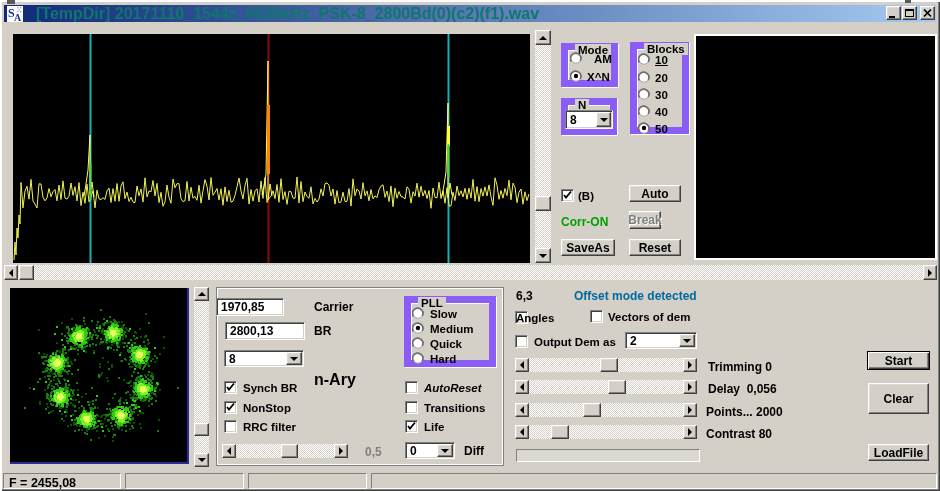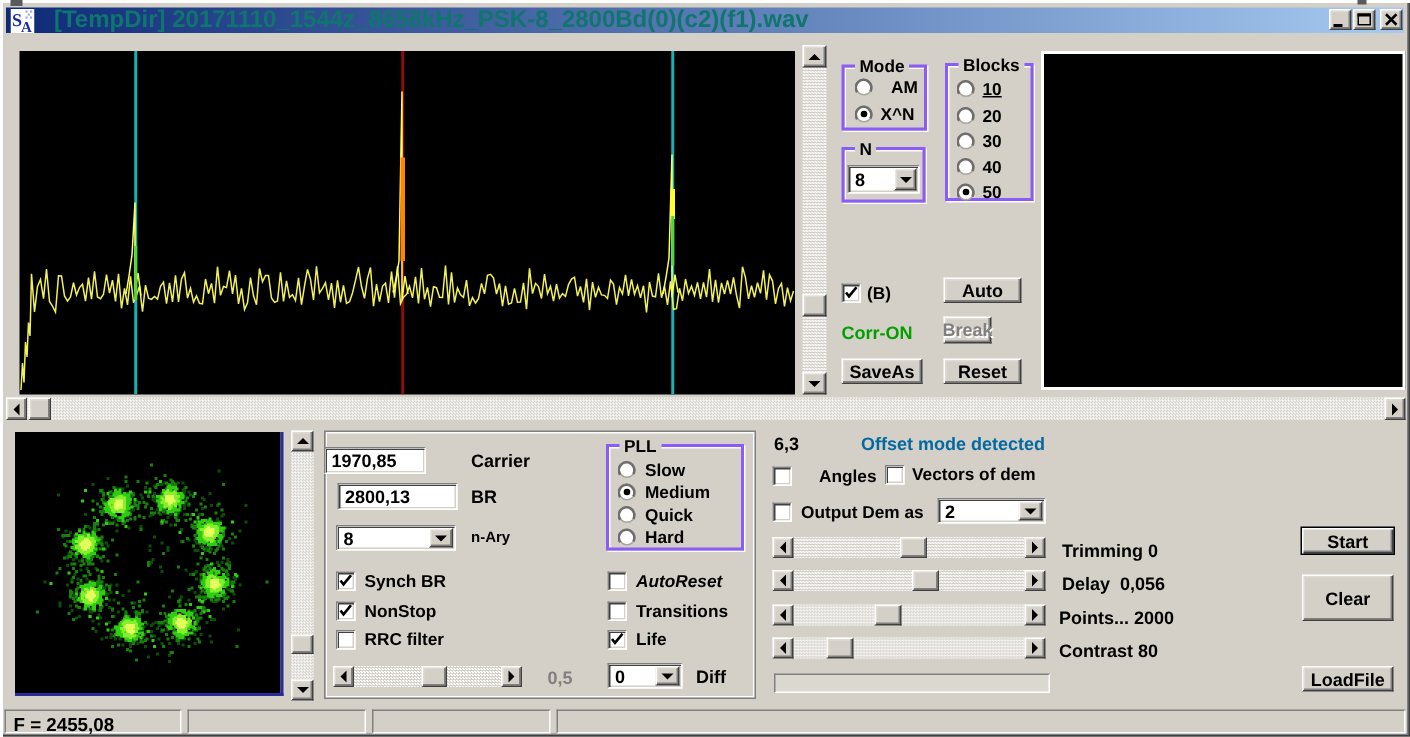--- a/index.html
+++ b/index.html
@@ -2,21 +2,21 @@
 <html><head>
 <meta charset="utf-8">
 <style>
 *{margin:0;padding:0;box-sizing:border-box}
 html,body{width:940px;height:491px;overflow:hidden}
 body{position:relative;background:#d4d0c8;font-family:"Liberation Sans",sans-serif;font-weight:bold;font-size:11px;color:#000;
 box-shadow:inset 2px 2px 0 #fff,inset -1px -1px 0 #404040,inset 1px 1px 0 #d4d0c8,inset -2px -2px 0 #808080}
 .abs{position:absolute}
 .btn{background:#d4d0c8;border:1px solid;border-color:#fff #404040 #404040 #fff;box-shadow:inset -1px -1px 0 #808080,inset 1px 1px 0 #dfdbd2;
 display:flex;align-items:center;justify-content:center;font-size:12px;line-height:1;font-weight:bold}
-.gb{border:2px solid #8b5cf6;box-shadow:inset 1px 1px 0 #fff,1px 1px 0 #fff}
+.gb{border:7px solid #8b5cf6;box-shadow:inset 1px 1px 0 #fff,1px 1px 0 #fff}
 .gb>span{position:absolute;top:-6px;left:7px;background:#d4d0c8;padding:0 3px;font-size:11.5px;line-height:12px}
 .cb{width:13px;height:13px;background:#fff;border:1px solid;border-color:#808080 #fff #fff #808080;box-shadow:inset 1px 1px 0 #404040,inset -1px -1px 0 #d4d0c8}
 .edit{background:#fff;border:1px solid;border-color:#808080 #fff #fff #808080;box-shadow:inset 1px 1px 0 #404040,inset -1px -1px 0 #d4d0c8;
 font-size:12px;font-weight:bold;line-height:13px;padding:2px 0 0 4px}
 .lbl{font-size:11.5px;line-height:12px;white-space:pre}
 .track{background:conic-gradient(#fff 0 25%,#d4d0c8 0 50%,#fff 0 75%,#d4d0c8 0) top left/2px 2px}
 .tri-l{width:0;height:0;border:4px solid transparent;border-right:4px solid #000;border-left:none}
 .tri-r{width:0;height:0;border:4px solid transparent;border-left:4px solid #000;border-right:none}
 .tri-u{width:0;height:0;border:4px solid transparent;border-bottom:4px solid #000;border-top:none}
 .tri-d{width:0;height:0;border:4px solid transparent;border-top:4px solid #000;border-bottom:none}
@@ -173,21 +173,21 @@
 <div class="abs lbl" style="left:314px;top:301px;font-size:12px">Carrier</div>
 <div class="abs edit" style="left:225px;top:322px;width:80px;height:18px">2800,13</div>
 <div class="abs lbl" style="left:314px;top:325px;font-size:12px">BR</div>
 <div class="abs" style="left:224px;top:350px;width:80px;height:17px">
     <div class="abs" style="left:0;top:0;width:80px;height:17px;background:#fff;border:1px solid;border-color:#808080 #fff #fff #808080;box-shadow:inset 1px 1px 0 #404040,inset -1px -1px 0 #d4d0c8"></div>
     <div class="abs lbl" style="left:5px;top:3px;font-size:12px">8</div>
     <div class="abs btn" style="left:62px;top:2px;width:16px;height:13px">
       <div class="tri-d"></div>
     </div>
   </div>
-<div class="abs lbl" style="left:314px;top:353px;font-size:10px">n-Ary</div>
+<div class="abs lbl" style="left:314px;top:374px;font-size:16px">n-Ary</div>
 <div class="abs cb" style="left:224px;top:381px;width:13px;height:13px"><svg width="11" height="11">
       <path d="M2 5 L4 7.5 L9 1.5" fill="none" stroke="#000" stroke-width="1.8"></path>
     </svg></div>
 <div class="abs lbl" style="left:243px;top:382px;">Synch BR</div>
 <div class="abs cb" style="left:224px;top:401px;width:13px;height:13px"><svg width="11" height="11">
       <path d="M2 5 L4 7.5 L9 1.5" fill="none" stroke="#000" stroke-width="1.8"></path>
     </svg></div>
 <div class="abs lbl" style="left:243px;top:402px;">NonStop</div>
 <div class="abs cb" style="left:224px;top:420px;width:13px;height:13px"></div>
 <div class="abs lbl" style="left:243px;top:421px;">RRC filter</div>
@@ -236,21 +236,21 @@
     <div class="abs" style="left:0;top:0;width:50px;height:17px;background:#fff;border:1px solid;border-color:#808080 #fff #fff #808080;box-shadow:inset 1px 1px 0 #404040,inset -1px -1px 0 #d4d0c8"></div>
     <div class="abs lbl" style="left:5px;top:3px;font-size:12px">0</div>
     <div class="abs btn" style="left:32px;top:2px;width:16px;height:13px">
       <div class="tri-d"></div>
     </div>
   </div>
 <div class="abs lbl" style="left:464px;top:445px;font-size:12px">Diff</div>
 <div class="abs lbl" style="left:516px;top:290px;font-size:12px">6,3</div>
 <div class="abs lbl" style="left:574px;top:290px;color:#0369a1;font-size:12px">Offset mode detected</div>
 <div class="abs cb" style="left:515px;top:311px;width:13px;height:13px"></div>
-<div class="abs lbl" style="left:546px;top:312px;">Angles</div>
+<div class="abs lbl" style="left:516px;top:312px;">Angles</div>
 <div class="abs cb" style="left:590px;top:310px;width:13px;height:13px"></div>
 <div class="abs lbl" style="left:608px;top:311px;">Vectors of dem</div>
 <div class="abs cb" style="left:515px;top:335px;width:13px;height:13px"></div>
 <div class="abs lbl" style="left:534px;top:336px;">Output Dem as</div>
 <div class="abs" style="left:625px;top:332px;width:72px;height:17px">
     <div class="abs" style="left:0;top:0;width:72px;height:17px;background:#fff;border:1px solid;border-color:#808080 #fff #fff #808080;box-shadow:inset 1px 1px 0 #404040,inset -1px -1px 0 #d4d0c8"></div>
     <div class="abs lbl" style="left:5px;top:3px;font-size:12px">2</div>
     <div class="abs btn" style="left:54px;top:2px;width:16px;height:13px">
       <div class="tri-d"></div>
     </div>

